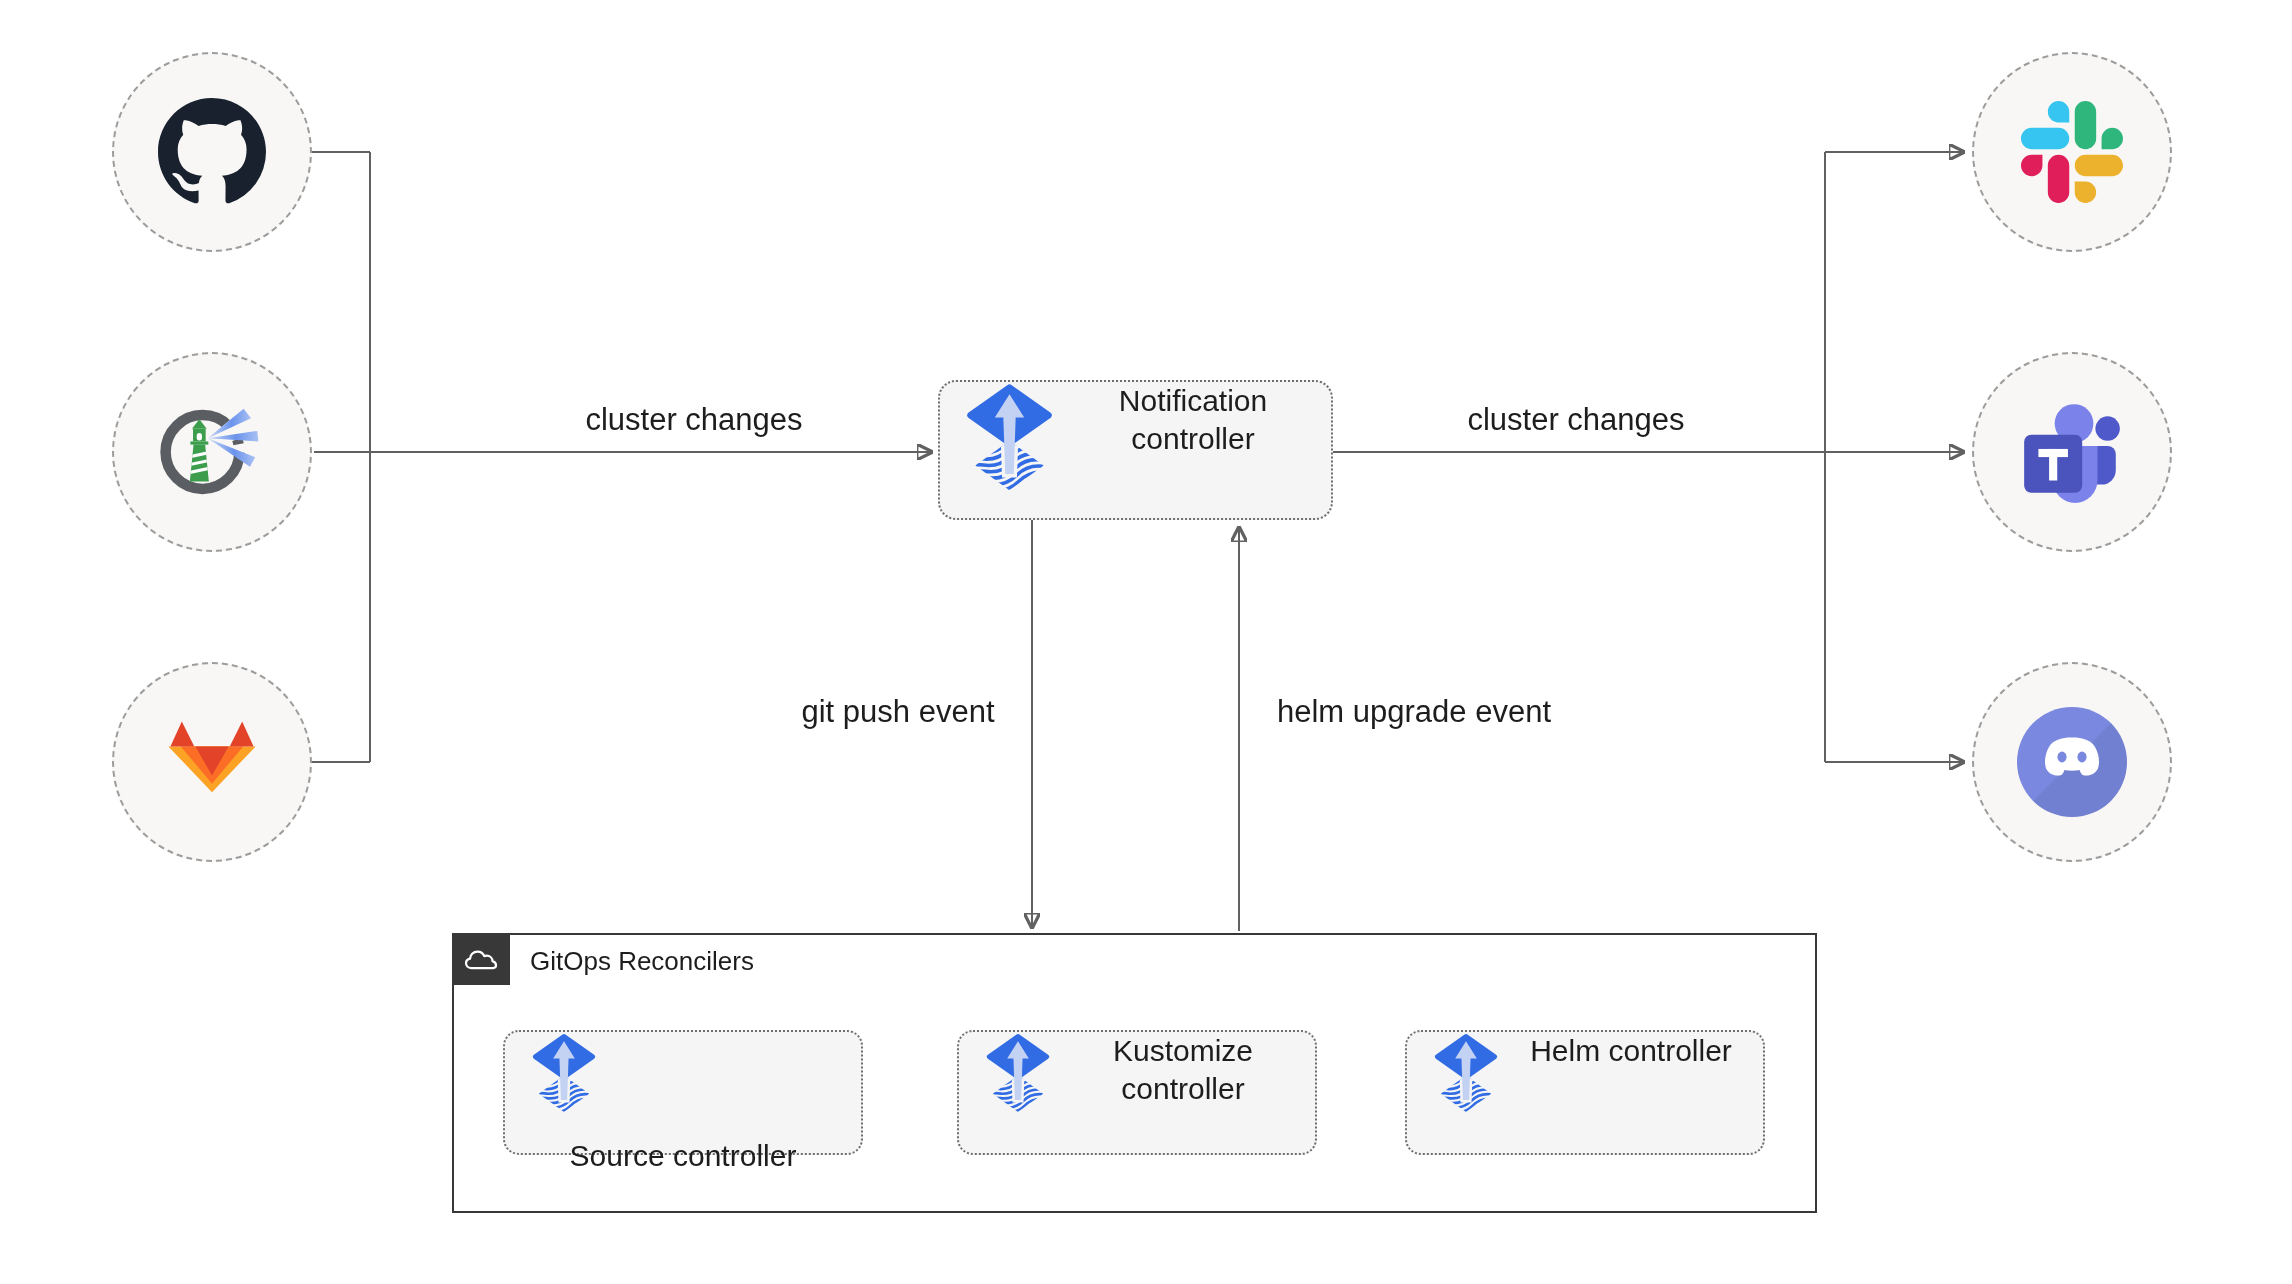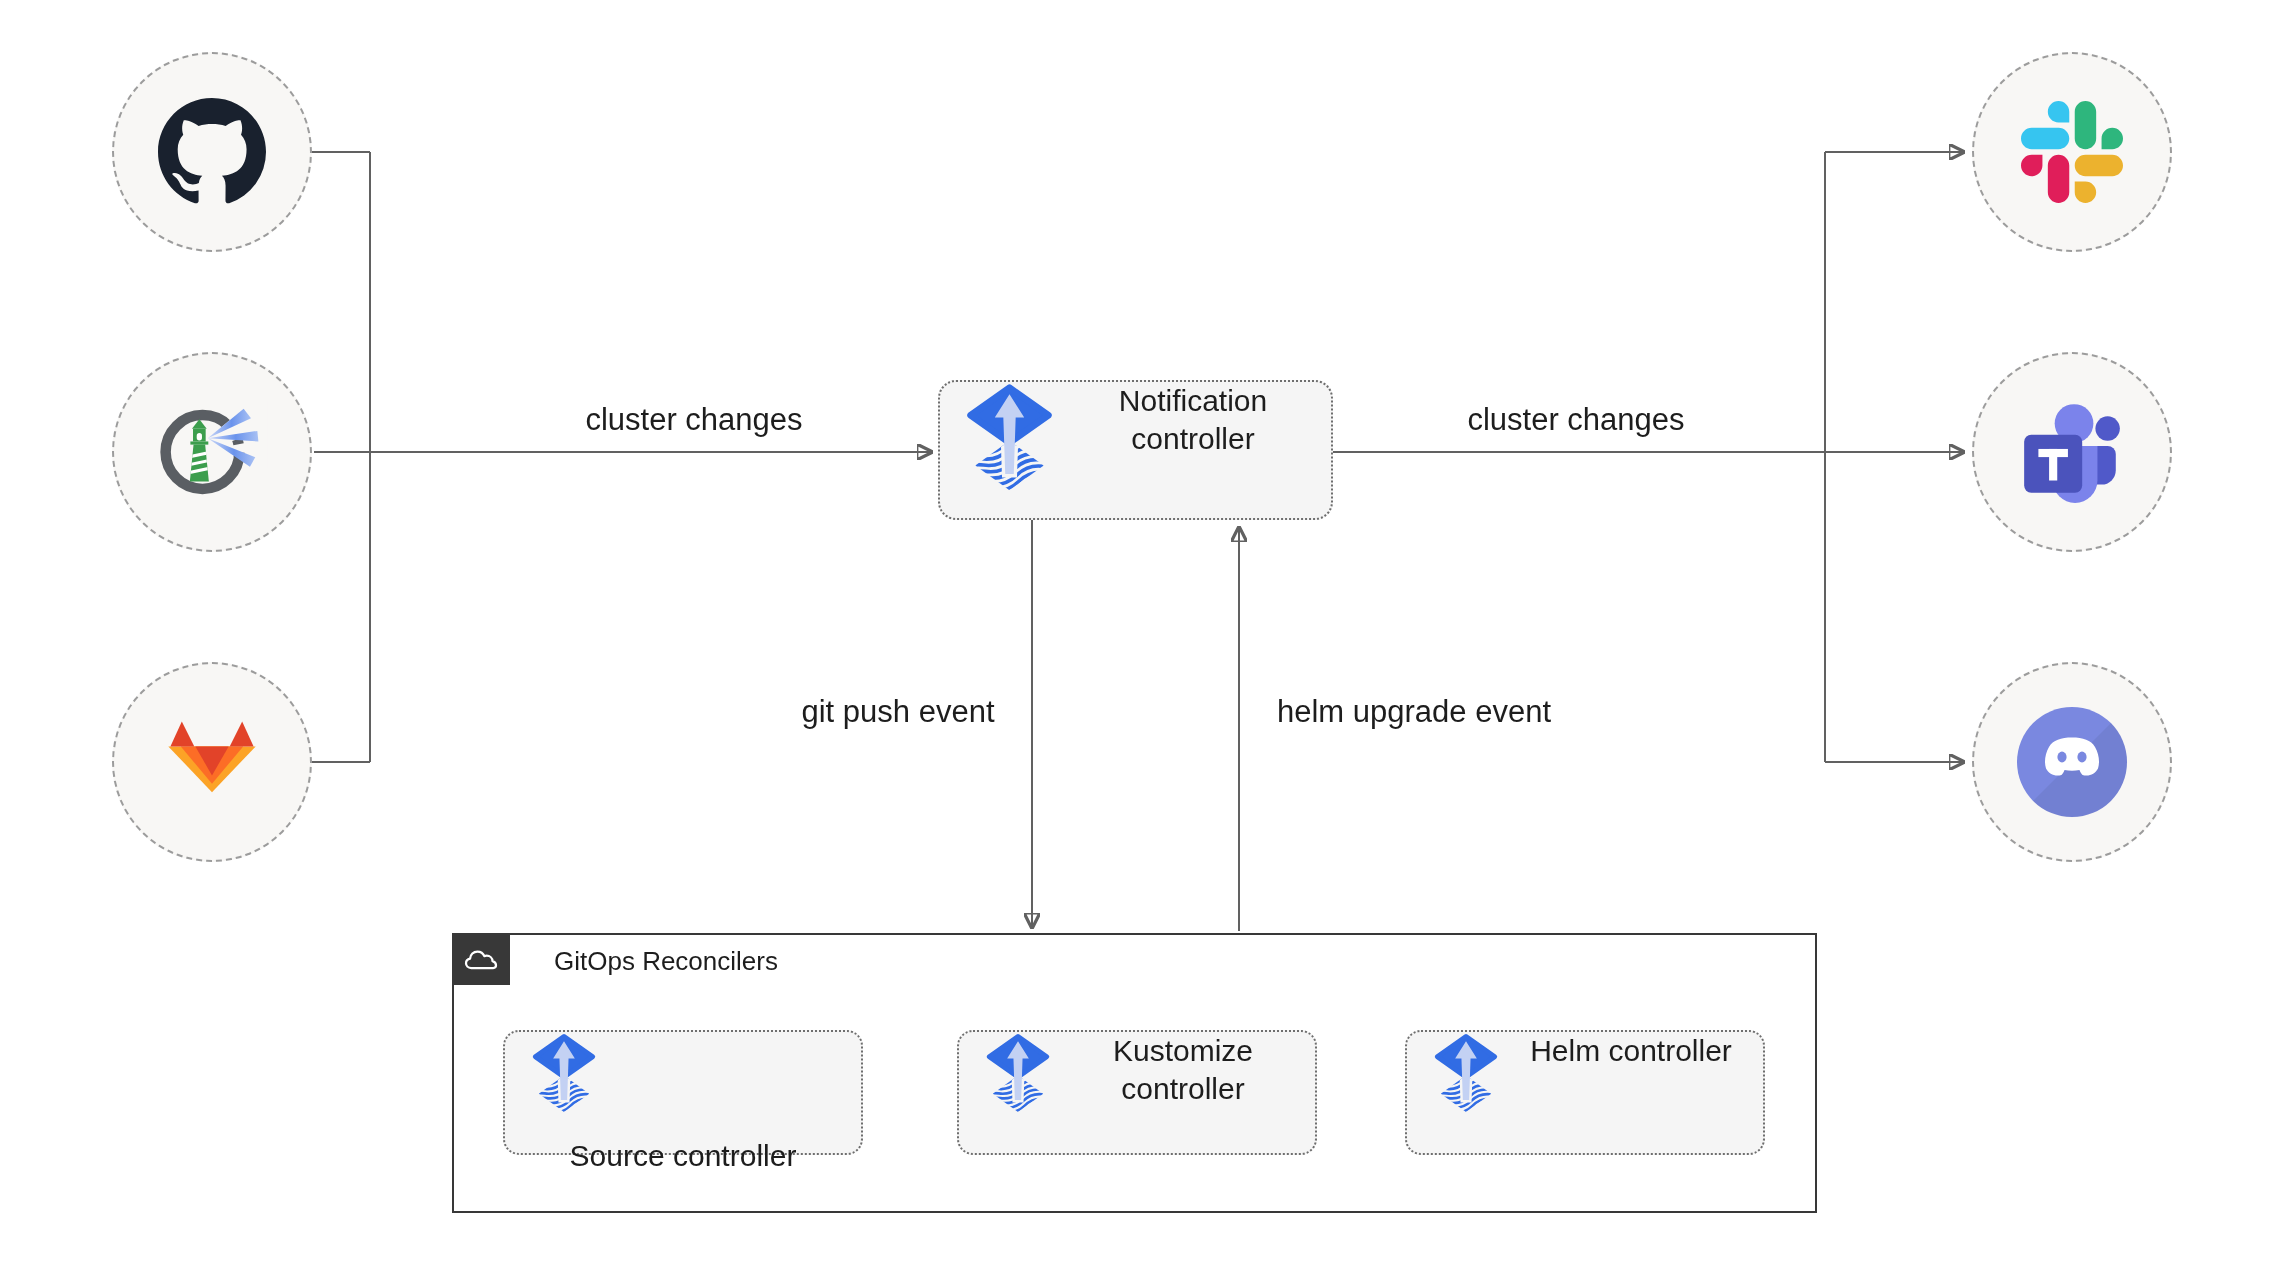--- a/index.html
+++ b/index.html
@@ -48,21 +48,21 @@
     border:2px solid var(--gitops-border);
   }
   #gitops-tab{
     position:absolute;left:-2px;top:-2px;width:58px;height:52px;
     background:var(--gitops-tab);
     display:flex;align-items:center;justify-content:center;
   }
   #gitops-title{
     position:absolute;left:76px;top:0;height:52px;
     display:flex;align-items:center;
-    font-size:26px;color:var(--text);white-space:nowrap;margin-left:24px;
+    font-size:26px;color:var(--text);white-space:nowrap;
   }
   .node-sm{
     position:absolute;top:95px;width:360px;height:125px;
     border-radius:16px;padding:0 24px;gap:22px;
   }
   #node-source{left:49px;flex-direction:column;}
   #node-kustomize{left:503px;}
   #node-helm{left:951px;}
   .icon-svg{display:block;}
 </style>

